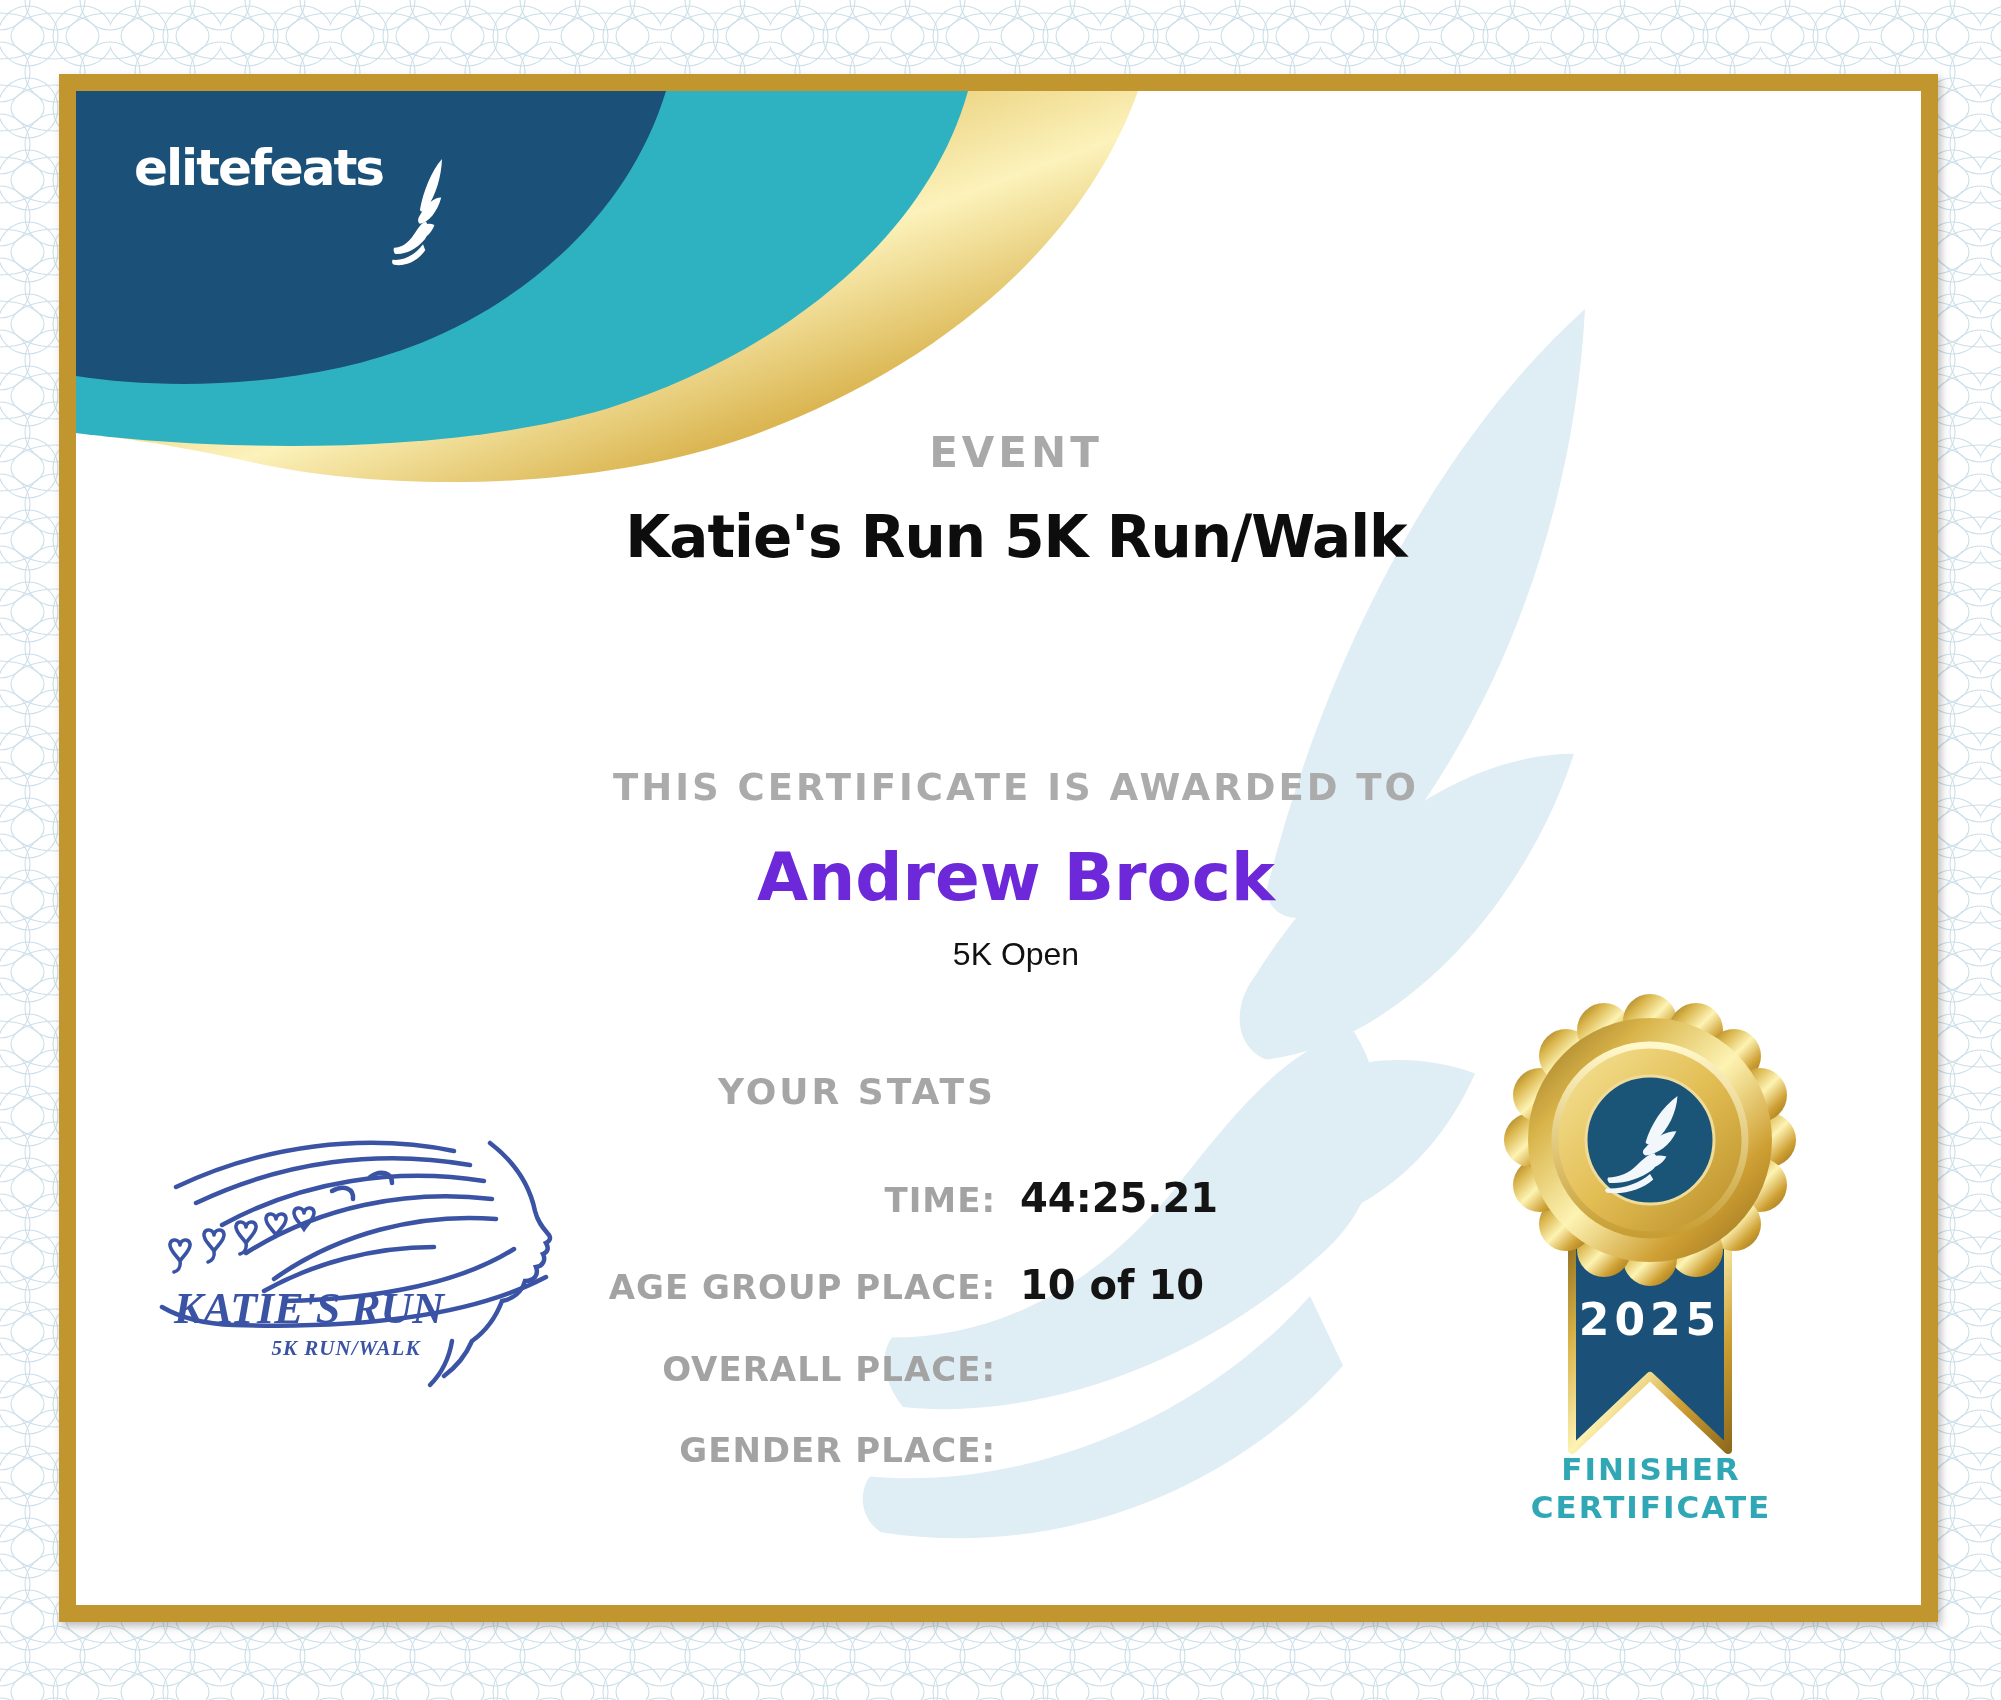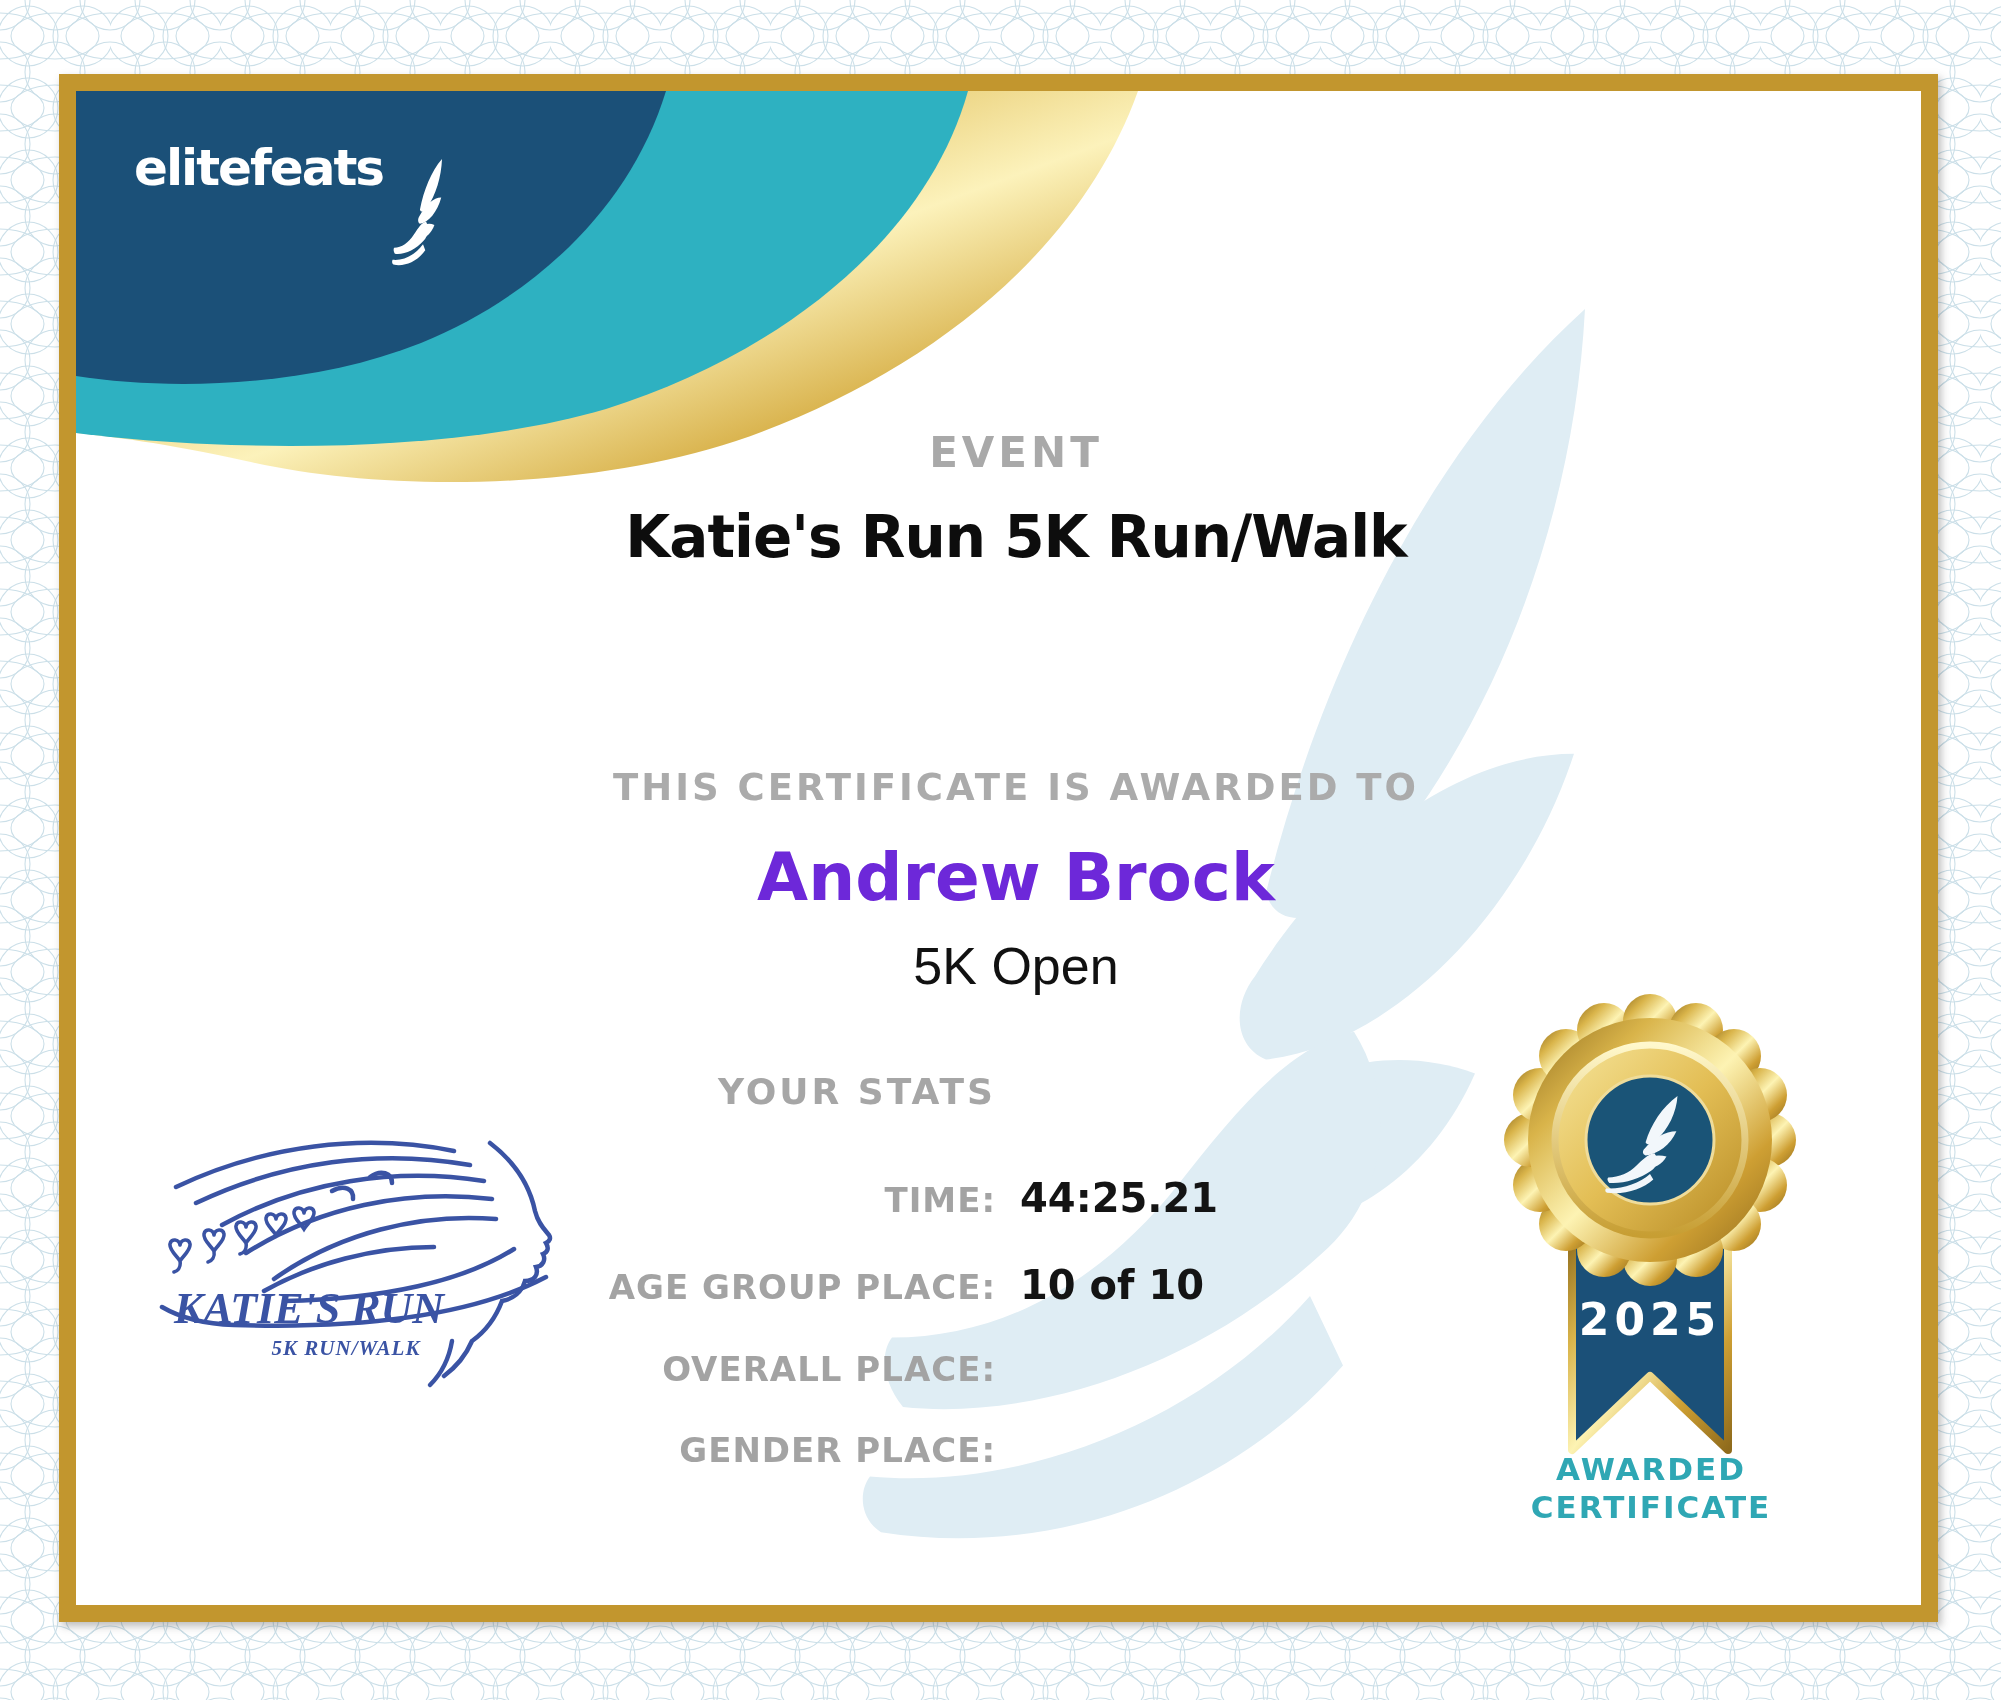--- a/index.html
+++ b/index.html
@@ -18,21 +18,21 @@
   .brand-icon{margin-left:2px;margin-top:4px;}
   .center-col{position:absolute;left:40px;width:1800px;text-align:center;z-index:3;}
   .event-label{top:337px;color:#A9A9A9;font-family:"DejaVu Sans",sans-serif;font-weight:bold;
                font-size:42px;letter-spacing:4px;}
   .event-title{top:412px;color:#0d0d0d;font-family:"DejaVu Sans",sans-serif;font-weight:bold;
                font-size:58px;letter-spacing:-1px;}
   .award-intro{top:675px;color:#ABABAB;font-family:"DejaVu Sans",sans-serif;font-weight:bold;
                font-size:37px;letter-spacing:3px;}
   .recipient{top:748px;color:#6d28d9;font-family:"DejaVu Sans",sans-serif;font-weight:bold;
              font-size:66px;letter-spacing:0px;}
-  .division{top:845px;color:#111111;font-size:52px;}
+  .division{top:845px;color:#111111;font-size:32px;}
   .stats{position:absolute;left:300px;top:980px;width:1010px;z-index:3;
          display:grid;grid-template-columns:620px 1fr;column-gap:24px;row-gap:41px;
          align-items:baseline;}
   .stats-heading{grid-column:1;text-align:right;color:#A6A6A6;font-family:"DejaVu Sans",sans-serif;
                  font-weight:bold;font-size:36px;letter-spacing:3px;padding-bottom:22px;}
   .stats-spacer{grid-column:2;}
   .stat-label{grid-column:1;text-align:right;color:#A3A3A3;font-family:"DejaVu Sans",sans-serif;
               font-weight:bold;font-size:34px;letter-spacing:1px;}
   .stat-value{grid-column:2;text-align:left;color:#141414;font-family:"DejaVu Sans",sans-serif;
               font-weight:bold;font-size:40px;}
@@ -200,19 +200,19 @@
           </g>
           <circle cx="184" cy="151" r="122" fill="url(#gmed)"></circle>
           <circle cx="184" cy="151" r="95" fill="url(#ginner)"></circle>
           <circle cx="184" cy="151" r="95" fill="none" stroke="url(#gshine)" stroke-width="7"></circle>
           <circle cx="184" cy="151" r="64" fill="#1A5477" stroke="#EFDC9A" stroke-width="3"></circle>
           <use href="#wingfoot" x="129" y="96" width="110" height="110" fill="#F2F7FB"></use>
         </g>
       </svg>
 
       <div class="medal-captions">
-        <div>AWARDED</div>
+        <div>FINISHER</div>
         <div>CERTIFICATE</div>
       </div>
 
     </div>
   </div>
 </div>
 
 </body></html>

